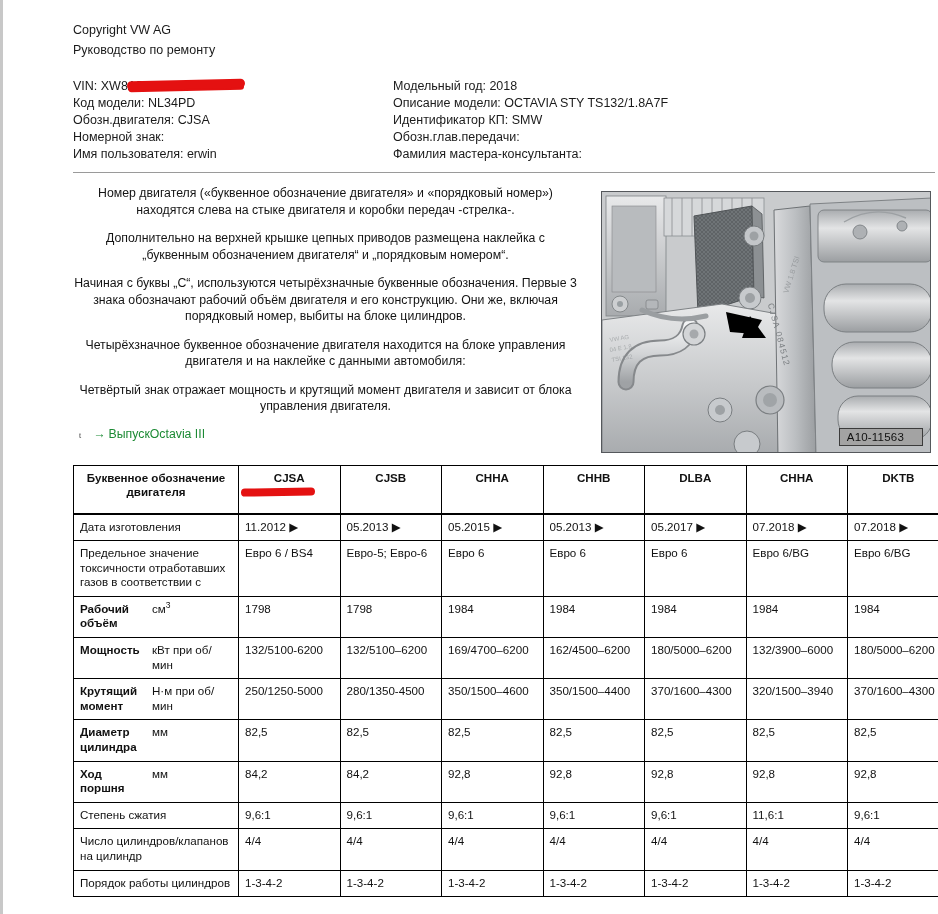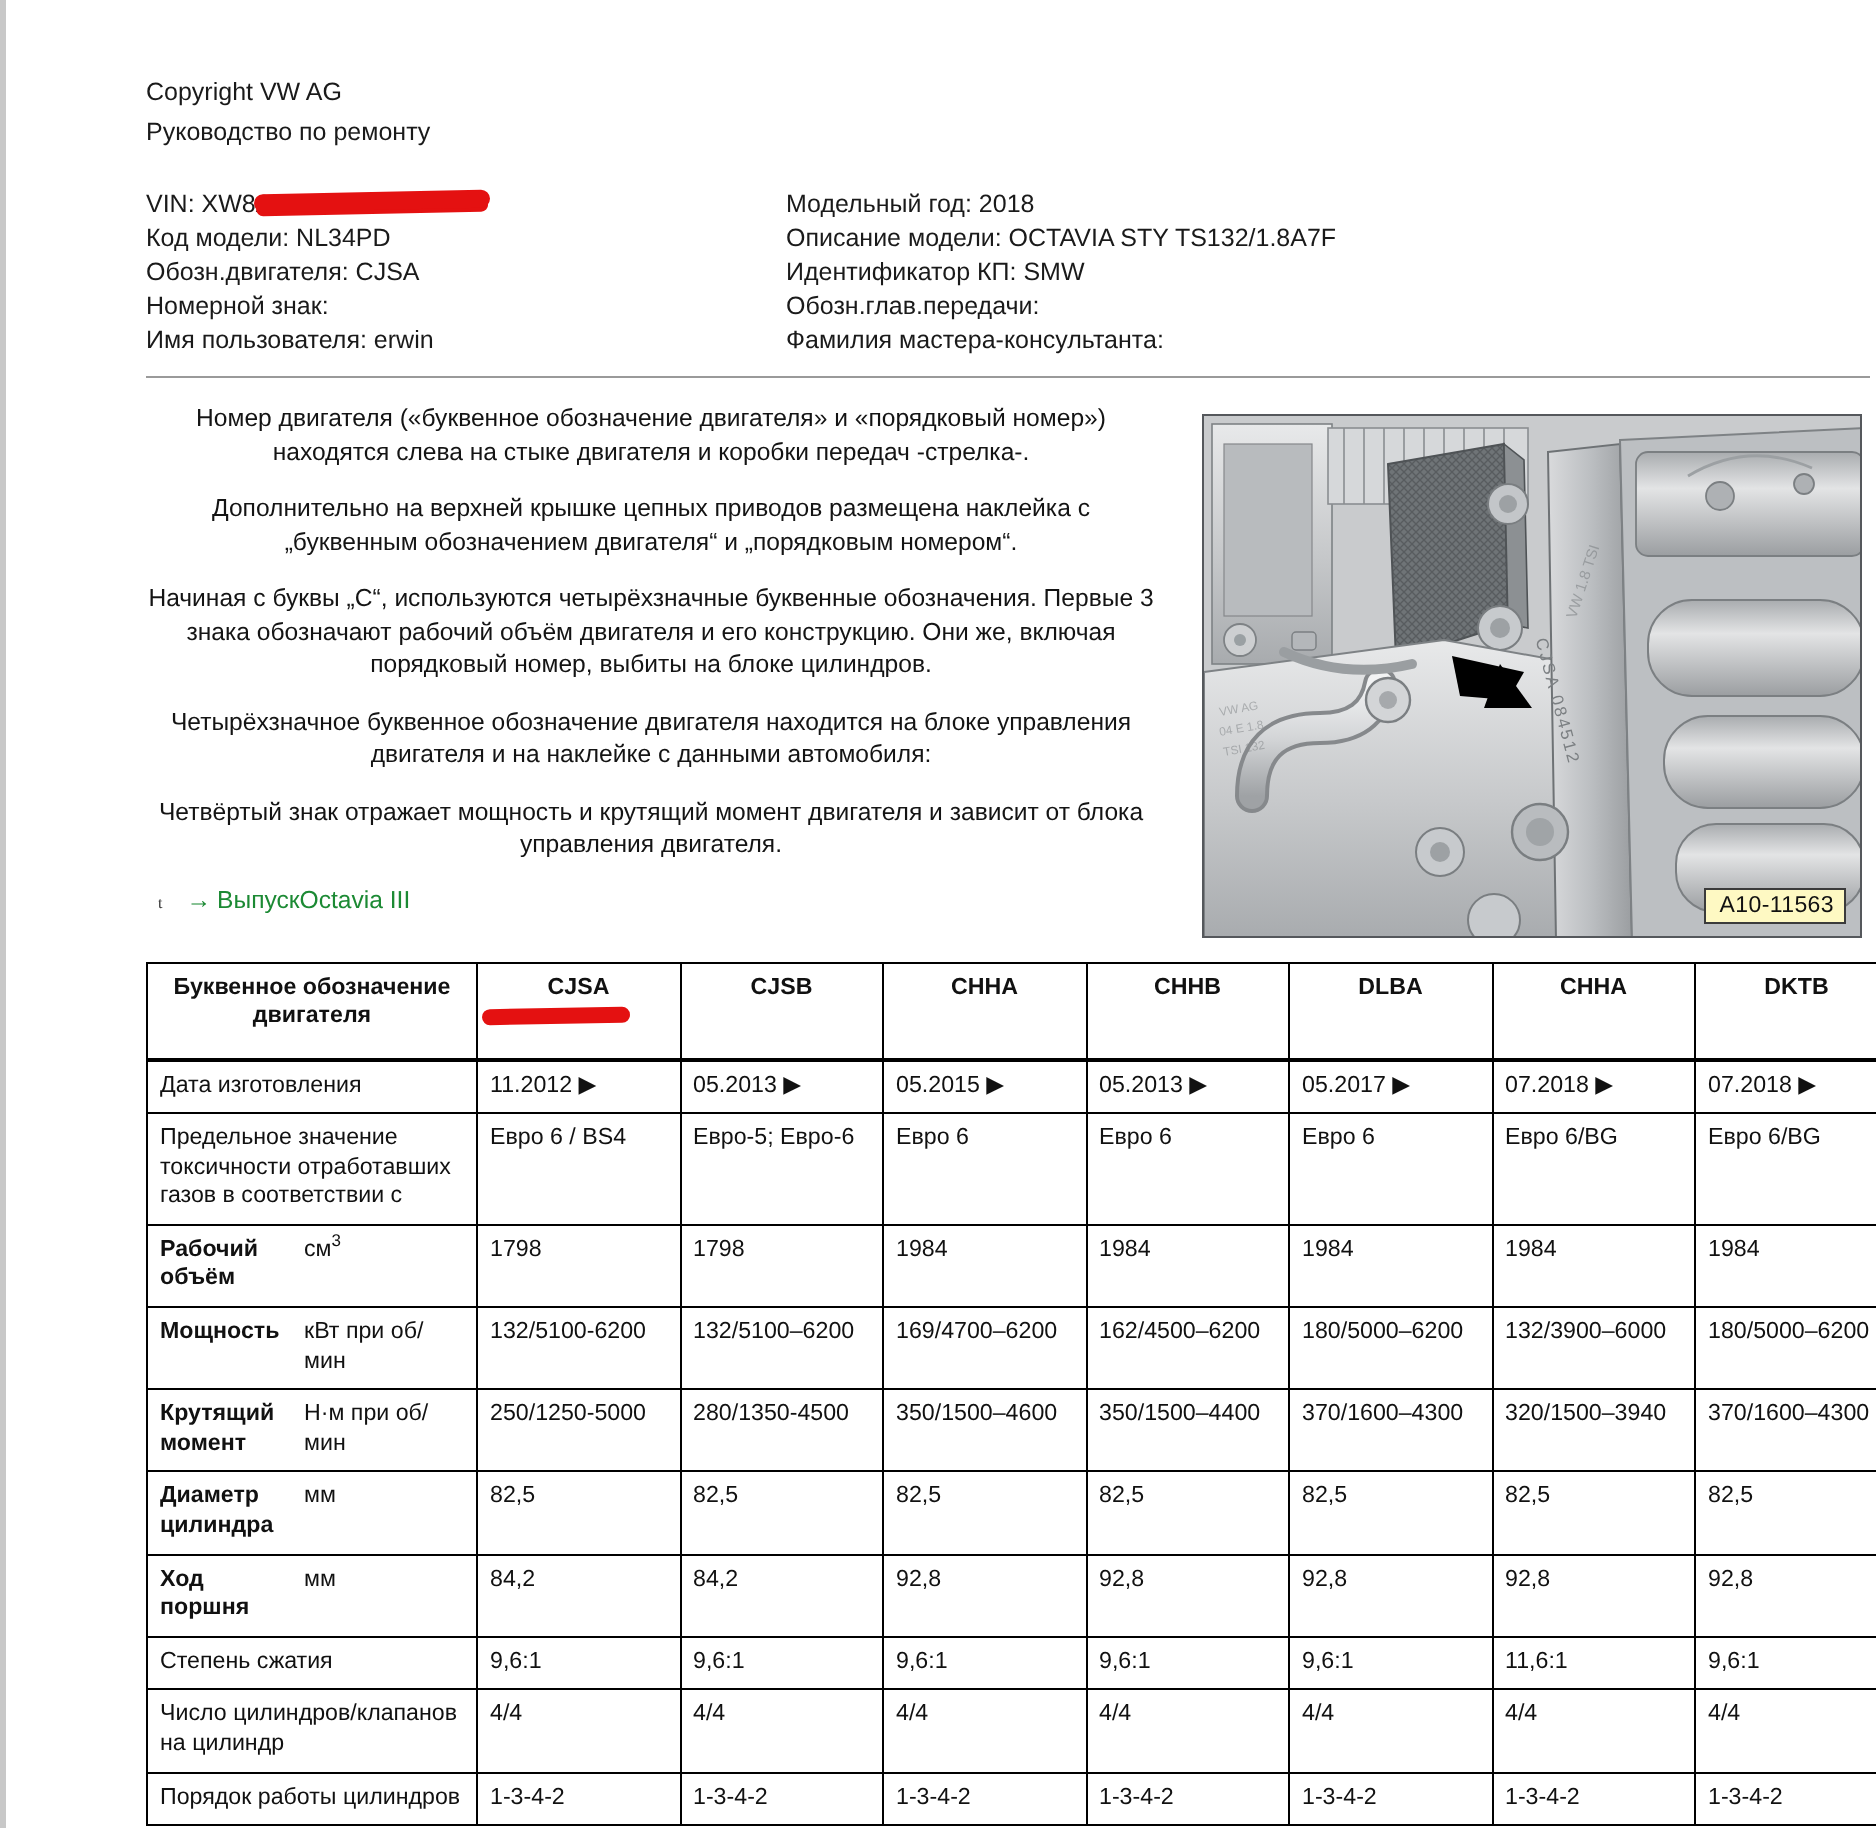--- a/index.html
+++ b/index.html
@@ -30,21 +30,21 @@
     top: 0;
     width: 862px;
   }
 
   
   .hdr-line {
     font-size: 12.5px;
     line-height: 20px;
     color: #1a1a1a;
   }
-  .copyright { margin-top: 36px; }
+  .copyright { margin-top: 20px; }
   .manual    { }
 
   .meta {
     margin-top: 18px;
     position: relative;
     display: flex;
   }
   .meta-col { }
   .meta-col.left  { width: 320px; }
   .meta-col.right { width: 430px; }
@@ -125,23 +125,23 @@
     position: absolute;
     inset: 0;
     border: 1px solid #55585c;
     background: #c9cbcd;
     overflow: hidden;
   }
   .fig-cap {
     position: absolute;
     right: 8px;
     bottom: 7px;
-    background: #fef9c3;
+    background: #a3a3a3;
     border: 1px solid #3b3b3b;
-    padding: 2px 5px 2px 7px;
+    padding: 2px 18px 2px 7px;
     font-size: 11.5px;
     font-family: "Liberation Sans", sans-serif;
     color: #111;
     letter-spacing: .2px;
   }
 
   
   .spec-table {
     margin-top: 24px;
     border-collapse: collapse;

